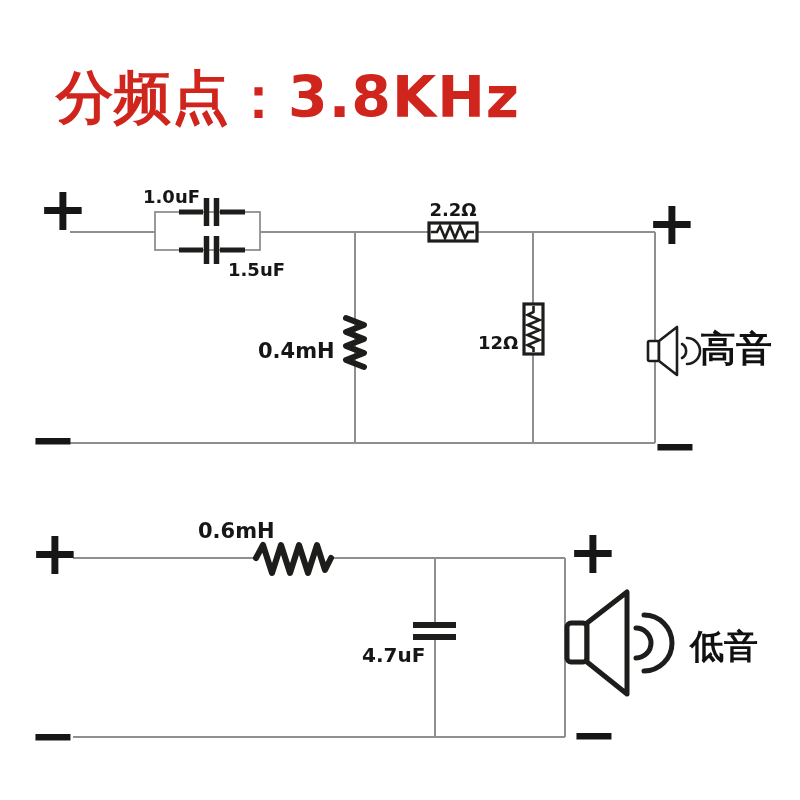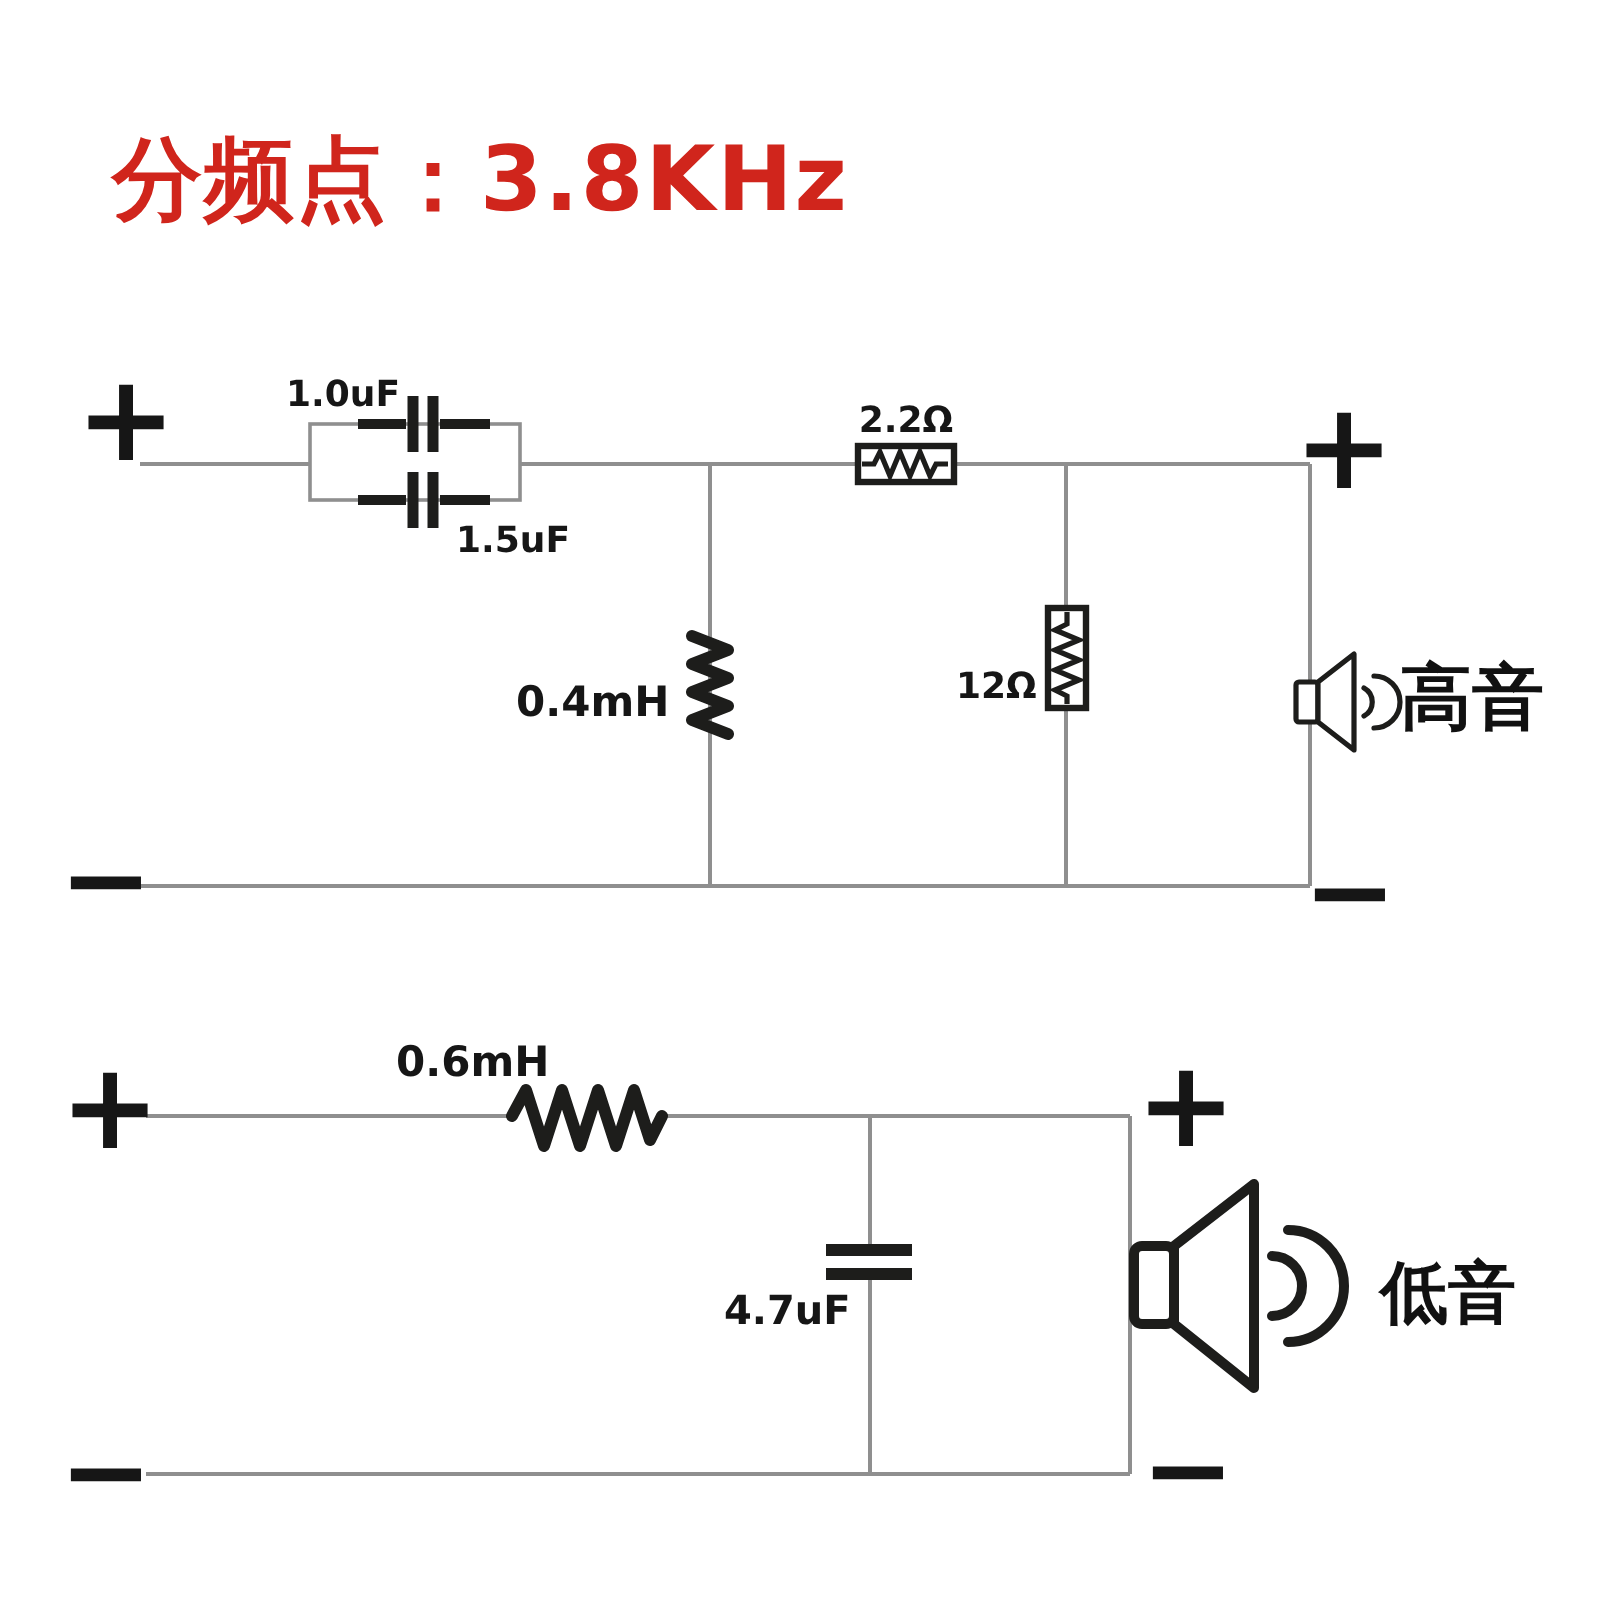--- a/index.html
+++ b/index.html
@@ -1,18 +1,18 @@
 <!DOCTYPE html>
 <html><head>
 <meta charset="utf-8">
 <style>
   html,body{margin:0;padding:0;background:#ffffff;}
   .canvas{position:relative;width:800px;height:800px;background:#ffffff;
           font-family:"DejaVu Sans",sans-serif;overflow:hidden;}
-  .title{position:absolute;left:56px;top:60px;font-size:45px;font-weight:bold;
+  .title{position:absolute;left:56px;top:60px;font-size:57px;font-weight:bold;
          color:#d0251c;letter-spacing:1px;white-space:nowrap;}
   svg.circuit{position:absolute;left:0;top:0;}
   .lbl{font-weight:bold;fill:#161616;font-family:"DejaVu Sans",sans-serif;}
   .cjk{font-weight:bold;fill:#111111;font-family:"DejaVu Sans",sans-serif;}
   .term{font-weight:bold;fill:#161616;font-family:"DejaVu Sans",sans-serif;}
 </style>
 </head>
 <body>
 
 <div class="canvas">

